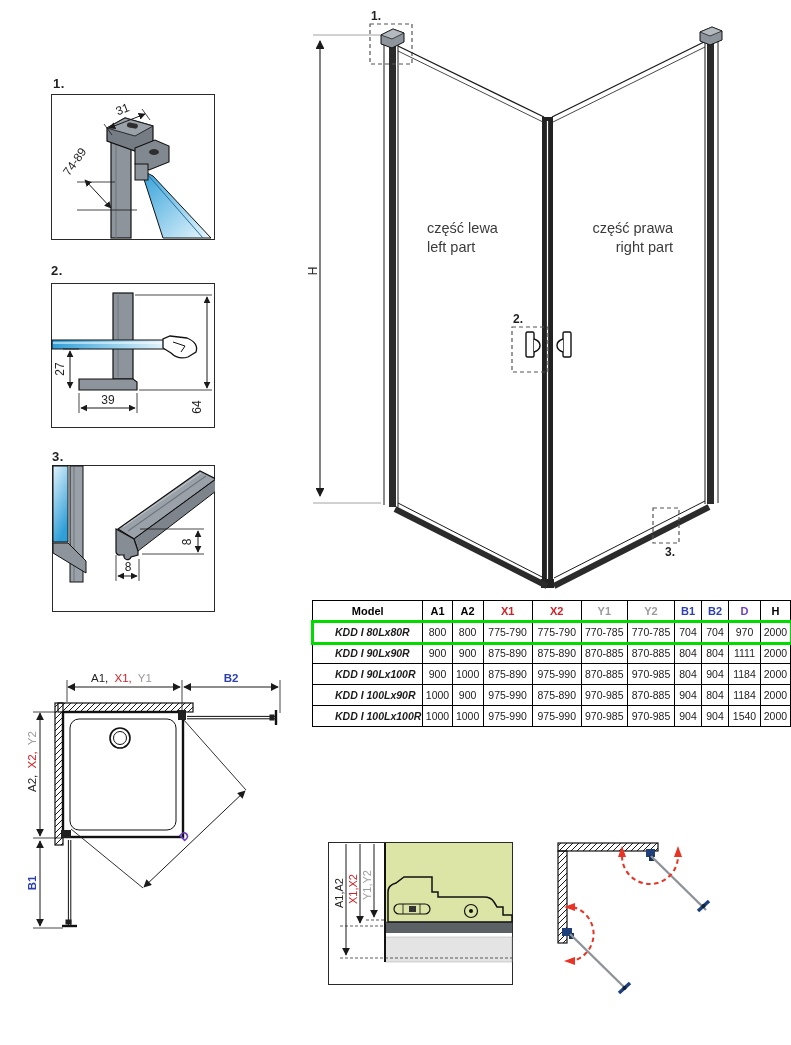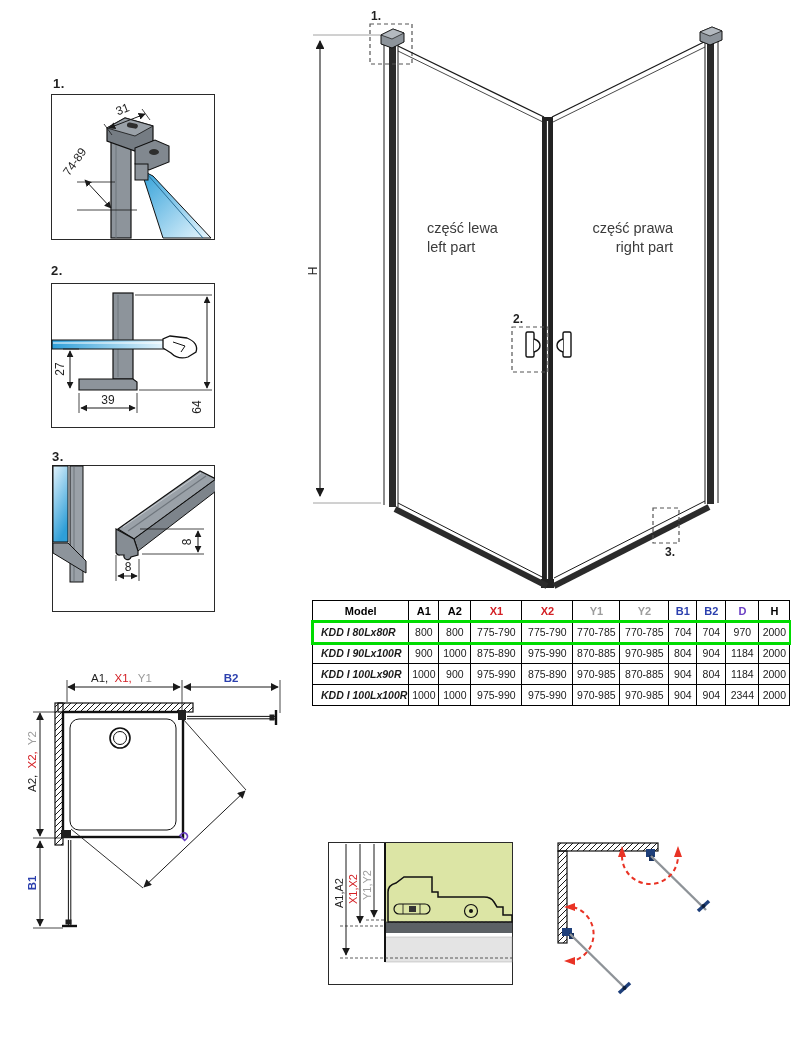--- a/index.html
+++ b/index.html
@@ -9,21 +9,21 @@
   .abs{position:absolute}
   .detail-label{position:absolute;font-size:13px;font-weight:bold;color:#1f1f1f;letter-spacing:.5px}
   svg{display:block}
   svg text{font-family:"Liberation Sans","DejaVu Sans",sans-serif}
   .dimtxt{font-size:12px;fill:#1f1f1f}
   .parttxt{font-size:14.5px;fill:#3b3b3b}
   
   #spec{position:absolute;left:312px;top:600px;border-collapse:collapse;table-layout:fixed;background:#4d7c0f}
   #spec th,#spec td{border:1px solid #000;text-align:center;vertical-align:middle;height:21px;padding:0 1px;font-size:10.5px;line-height:1;background:#fff;overflow:hidden;white-space:nowrap}
   #spec th{font-size:11px;font-weight:bold}
-  #spec td.model{font-weight:bold;font-style:italic;text-align:left;padding-left:8px}
+  #spec td.model{font-weight:bold;font-style:italic;text-align:left;padding-left:22px}
   #spec tr.hl{outline:3px solid #00DC00;outline-offset:-1px}
 </style>
 </head>
 <body>
 
 <div id="canvas">
 
   <svg class="abs" style="left:305px;top:5px" width="486" height="585" viewBox="0 0 486 585">
     <defs>
       <marker id="mMain" viewBox="0 0 10 10" refX="9" refY="5" markerWidth="8" markerHeight="8" orient="auto-start-reverse">
@@ -234,20 +234,33 @@
           <td>775-790</td>
           <td>775-790</td>
           <td>770-785</td>
           <td>770-785</td>
           <td>704</td>
           <td>704</td>
           <td>970</td>
           <td>2000</td>
         </tr>
         <tr>
+          <td class="model">KDD I 90Lx90R</td>
+          <td>900</td>
+          <td>900</td>
+          <td>875-890</td>
+          <td>875-890</td>
+          <td>870-885</td>
+          <td>870-885</td>
+          <td>804</td>
+          <td>804</td>
+          <td>1111</td>
+          <td>2000</td>
+        </tr>
+        <tr>
           <td class="model">KDD I 90Lx100R</td>
           <td>900</td>
           <td>1000</td>
           <td>875-890</td>
           <td>975-990</td>
           <td>870-885</td>
           <td>970-985</td>
           <td>804</td>
           <td>904</td>
           <td>1184</td>
@@ -269,21 +282,21 @@
         <tr>
           <td class="model">KDD I 100Lx100R</td>
           <td>1000</td>
           <td>1000</td>
           <td>975-990</td>
           <td>975-990</td>
           <td>970-985</td>
           <td>970-985</td>
           <td>904</td>
           <td>904</td>
-          <td>2344</td>
+          <td>1540</td>
           <td>2000</td>
         </tr>
       </tbody>
   </table>
 
   <svg class="abs" style="left:25px;top:665px" width="285" height="320" viewBox="0 0 285 320">
     <defs>
       <marker id="mP" viewBox="0 0 10 10" refX="9" refY="5" markerWidth="8" markerHeight="8" orient="auto-start-reverse">
         <path d="M0,0 L10,5 L0,10 Z" fill="#1a1a1a"></path>
       </marker>

